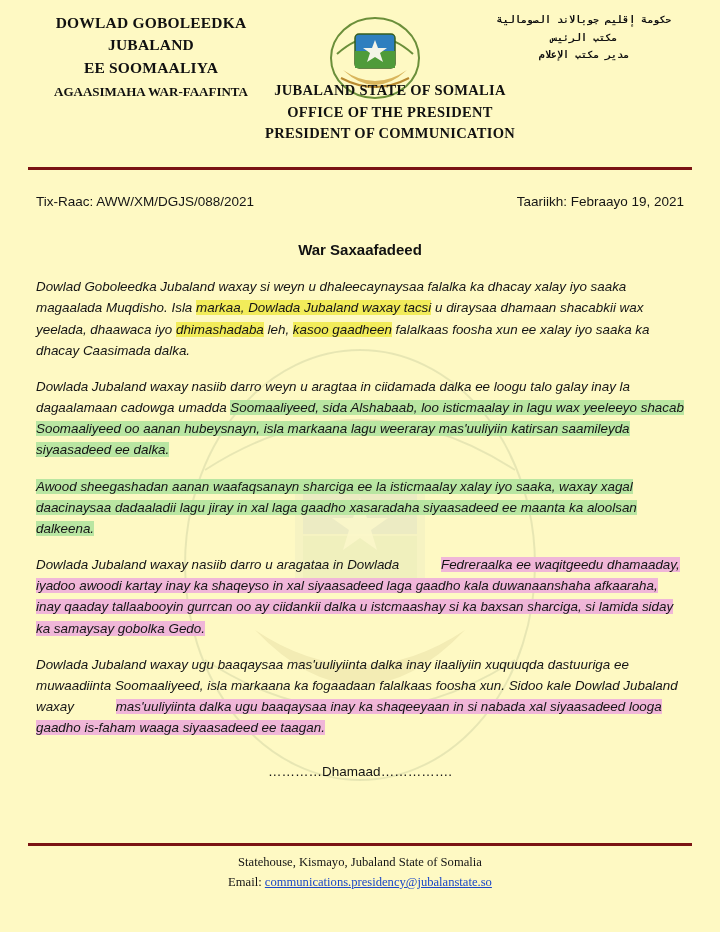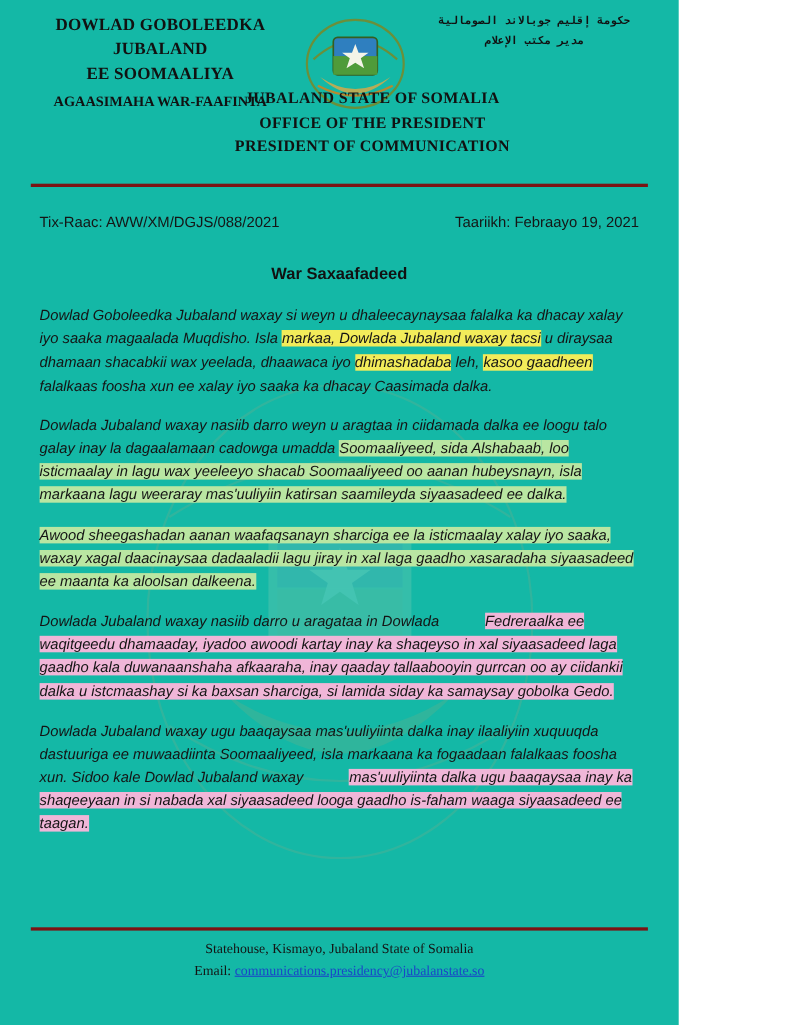--- a/index.html
+++ b/index.html
@@ -10,23 +10,23 @@
   body {
     width: 720px;
     height: 932px;
     font-family: "Liberation Sans", sans-serif;
     color: #1a1a1a;
     position: relative;
     overflow: hidden;
   }
   .page {
     position: relative;
-    width: 617px;
+    width: 720px;
     height: 932px;
-    background: #14b8a6;
+    background: #fef9c3;
     overflow: hidden;
   }
 
   
   .watermark {
     position: absolute;
     left: 50%;
     top: 330px;
     transform: translateX(-50%);
     width: 430px;
@@ -217,20 +217,21 @@
         <rect x="28" y="20" width="40" height="34" rx="4" fill="#2f7fbf" stroke="#355e1f" stroke-width="1.5"></rect>
         <rect x="28" y="37" width="40" height="17" fill="#4f9b3a"></rect>
         <polygon points="48,26 51,34 60,34 53,39 56,48 48,43 40,48 43,39 36,34 45,34" fill="#f4f4e8"></polygon>
         <path d="M16 56 q32 22 64 0 q-32 30 -64 0 z" fill="#d2a94a" opacity="0.85"></path>
         <path d="M14 64 q34 18 68 0" fill="none" stroke="#b8892f" stroke-width="2"></path>
       </svg>
     </div>
 
     <div class="hdr-right">
       <div>حكومة إقليم جوبالاند الصومالية</div>
+      <div>مكتب الرئيس</div>
       <div>مدير مكتب الإعلام</div>
     </div>
   </div>
 
   <div class="hdr-en">
     <div>JUBALAND STATE OF SOMALIA</div>
     <div>OFFICE OF THE PRESIDENT</div>
     <div>PRESIDENT OF COMMUNICATION</div>
   </div>
 
@@ -244,20 +245,21 @@
   <div class="doc-title">War Saxaafadeed</div>
 
   <div class="body" id="body-container">
       <p><span>Dowlad Goboleedka Jubaland waxay si weyn u dhaleecaynaysaa falalka ka dhacay xalay iyo saaka magaalada Muqdisho.  Isla </span><span class="hl-y">markaa, Dowlada Jubaland waxay tacsi</span><span> u diraysaa dhamaan shacabkii wax yeelada, dhaawaca iyo </span><span class="hl-y">dhimashadaba</span><span> leh, </span><span class="hl-y">kasoo gaadheen</span><span> falalkaas foosha xun ee xalay iyo saaka ka dhacay Caasimada dalka.</span></p>
       <p><span>Dowlada Jubaland waxay nasiib darro weyn u aragtaa in ciidamada dalka ee loogu talo galay inay la dagaalamaan cadowga umadda </span><span class="hl-g">Soomaaliyeed, sida Alshabaab</span><span class="hl-g">, loo isticmaalay in lagu wax yeeleeyo shacab Soomaaliyeed oo aanan hubeysnayn, isla markaana lagu weeraray mas'uuliyiin katirsan saamileyda siyaasadeed ee dalka.</span></p>
       <p><span class="hl-g">Awood sheegashadan aanan waafaqsanayn sharciga ee la isticmaalay xalay iyo saaka, waxay xagal daacinaysaa dadaaladii lagu jiray in xal laga gaadho xasaradaha siyaasadeed ee maanta ka aloolsan dalkeena.</span></p>
       <p><span>Dowlada Jubaland waxay nasiib darro u aragataa in Dowlada </span><span class="hl-p">Fedreraalka ee waqitgeedu dhamaaday, iyadoo awoodi kartay inay ka shaqeyso in xal siyaasadeed laga gaadho kala duwanaanshaha afkaaraha, inay qaaday tallaabooyin gurrcan oo ay ciidankii dalka u istcmaashay si ka baxsan sharciga, si lamida siday ka samaysay gobolka Gedo.</span></p>
       <p><span>Dowlada Jubaland waxay ugu baaqaysaa mas'uuliyiinta dalka inay ilaaliyiin xuquuqda dastuuriga ee muwaadiinta Soomaaliyeed, isla markaana ka fogaadaan falalkaas foosha xun. Sidoo kale Dowlad Jubaland waxay </span><span class="hl-p">mas'uuliyiinta dalka ugu baaqaysaa inay ka shaqeeyaan in si nabada  xal siyaasadeed looga gaadho is-faham waaga siyaasadeed ee taagan.</span></p>
     </div>
 
+  <div class="closing">…………Dhamaad…………….</div>
 
   <div class="footer-rule"></div>
 
   <div class="footer">
     <div>Statehouse, Kismayo, Jubaland State of Somalia</div>
     <div>
       <span class="email-label">Email:</span>
       <span class="email">communications.presidency@jubalanstate.so</span>
     </div>
   </div>

